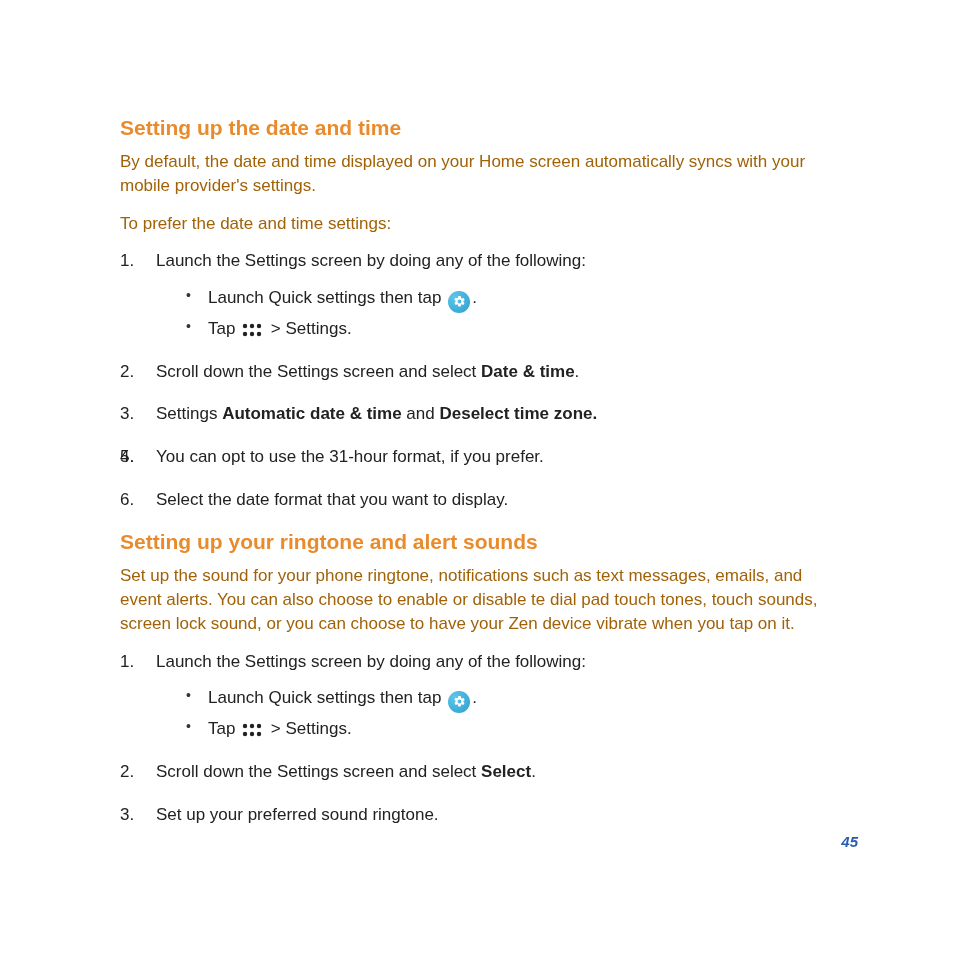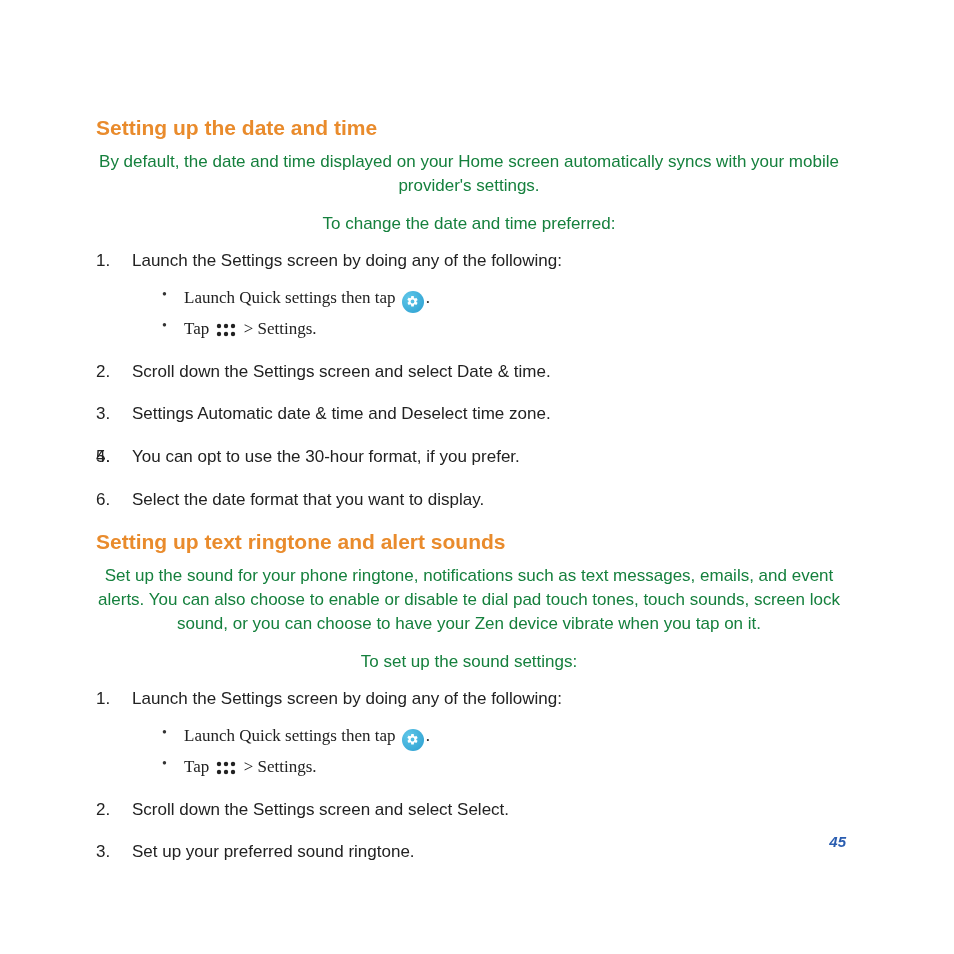--- a/index.html
+++ b/index.html
@@ -8,35 +8,34 @@
     width: 954px;
     height: 954px;
     background: #ffffff;
     font-family: "Segoe UI", "Myriad Pro", "Helvetica Neue", Arial, sans-serif;
     color: #222;
   }
   .page {
     box-sizing: border-box;
     width: 954px;
     height: 954px;
-    padding: 116px 112px 0 96px;
+    padding: 116px 112px 0 120px;
     position: relative;
   }
   h2.section-heading {
     font-size: 21px;
     font-weight: 700;
     color: #e98b2c; 
     margin: 0 0 10px 0;
   }
   p.body-text {
     font-size: 17px;
     line-height: 1.4;
     margin: 0 0 14px 0;
-    color: #15803d;
-    text-align: center;
+    color: #a16207;
   }
   ol.steps {
     list-style: none;
     padding: 0;
     margin: 0 0 16px 0;
   }
   ol.steps > li {
     font-size: 17px;
     line-height: 1.45;
     margin: 0 0 18px 0;
@@ -52,69 +51,68 @@
     list-style: none;
     padding: 0;
     margin: 10px 0 0 30px;
   }
   ul.sub > li {
     font-size: 17px;
     line-height: 1.6;
     position: relative;
     padding-left: 22px;
     margin-bottom: 2px;
-    font-family: Liberation Serif, serif;
   }
   ul.sub > li::before {
     content: "•";
     position: absolute;
     left: 0;
     top: 0;
     font-size: 14px;
     color: #333;
   }
-  .bold { font-weight: 400; }
+  .bold { font-weight: 700; }
   .gear-icon {
     display: inline-flex;
     align-items: center;
     justify-content: center;
     width: 22px;
     height: 22px;
     border-radius: 50%;
     background: radial-gradient(circle at 30% 30%, #5ec6e8, #2a9ed0);
     vertical-align: -5px;
     margin: 0 2px;
   }
   .gear-icon svg { width: 13px; height: 13px; }
   .dots-icon {
     display: inline-block;
     vertical-align: -3px;
     margin: 0 4px 0 2px;
   }
   .dots-icon svg { width: 20px; height: 14px; display: block; }
   .page-number {
     position: absolute;
-    right: 108px;
+    right: 96px;
     bottom: 104px;
     font-size: 15px;
     font-weight: 700;
     font-style: italic;
     color: #2a5db0;
     margin-left: 44px;
   }
   .gap-top { margin-top: 26px; }
 </style>
 </head>
 <body>
 
 <div class="page">
 
   <h2 class="section-heading">Setting up the date and time</h2>
   <p class="body-text">By default, the date and time displayed on your Home screen automatically syncs with your mobile provider's settings.</p>
-  <p class="body-text">To change the date and time preferred:</p>
+  <p class="body-text">To prefer the date and time settings:</p>
 
   <ol class="steps">
     <li>
       <span class="num">1.</span>
       <span>Launch the Settings screen by doing any of the following:</span>
       <ul class="sub">
         <li>
           <span>Launch Quick settings then tap </span><span class="gear-icon">
               <svg viewBox="0 0 24 24" fill="#fff">
                 <path d="M19.14,12.94a7,7,0,0,0,.05-.94,7,7,0,0,0-.05-.94l2-1.58a.5.5,0,0,0,.12-.64l-1.9-3.3a.5.5,0,0,0-.61-.22l-2.39,1a7.14,7.14,0,0,0-1.63-.95l-.36-2.54A.5.5,0,0,0,13.9,2H10.1a.5.5,0,0,0-.49.42L9.25,4.96a7.14,7.14,0,0,0-1.63.95l-2.39-1a.5.5,0,0,0-.61.22l-1.9,3.3a.5.5,0,0,0,.12.64l2,1.58a7,7,0,0,0-.05.94,7,7,0,0,0,.05.94l-2,1.58a.5.5,0,0,0-.12.64l1.9,3.3a.5.5,0,0,0,.61.22l2.39-1a7.14,7.14,0,0,0,1.63.95l.36,2.54a.5.5,0,0,0,.49.42h3.8a.5.5,0,0,0,.49-.42l.36-2.54a7.14,7.14,0,0,0,1.63-.95l2.39,1a.5.5,0,0,0,.61-.22l1.9-3.3a.5.5,0,0,0-.12-.64ZM12,15.5A3.5,3.5,0,1,1,15.5,12,3.5,3.5,0,0,1,12,15.5Z"></path>
@@ -139,31 +137,30 @@
     </li>
     <li>
       <span class="num">3.</span>
       <span>Settings </span><span class="bold">Automatic date &amp; time</span><span> and </span><span class="bold">Deselect time zone.</span>
     </li>
     <li>
       <span class="num">4.</span>
     </li>
     <li>
       <span class="num">5.</span>
-      <span>You can opt to use the 30-hour format, if you prefer.</span>
+      <span>You can opt to use the 31-hour format, if you prefer.</span>
     </li>
     <li>
       <span class="num">6.</span>
       <span>Select the date format that you want to display.</span>
     </li>
   </ol>
 
-  <h2 class="section-heading gap-top">Setting up text ringtone and alert sounds</h2>
+  <h2 class="section-heading gap-top">Setting up your ringtone and alert sounds</h2>
   <p class="body-text">Set up the sound for your phone ringtone, notifications such as text messages, emails, and event alerts. You can also choose to enable or disable te dial pad touch tones, touch sounds, screen lock sound, or you can choose to have your Zen device vibrate when you tap on it.</p>
-  <p class="body-text">To set up the sound settings:</p>
 
   <ol class="steps">
     <li>
       <span class="num">1.</span>
       <span>Launch the Settings screen by doing any of the following:</span>
       <ul class="sub">
         <li>
           <span>Launch Quick settings then tap </span><span class="gear-icon">
               <svg viewBox="0 0 24 24" fill="#fff">
                 <path d="M19.14,12.94a7,7,0,0,0,.05-.94,7,7,0,0,0-.05-.94l2-1.58a.5.5,0,0,0,.12-.64l-1.9-3.3a.5.5,0,0,0-.61-.22l-2.39,1a7.14,7.14,0,0,0-1.63-.95l-.36-2.54A.5.5,0,0,0,13.9,2H10.1a.5.5,0,0,0-.49.42L9.25,4.96a7.14,7.14,0,0,0-1.63.95l-2.39-1a.5.5,0,0,0-.61.22l-1.9,3.3a.5.5,0,0,0,.12.64l2,1.58a7,7,0,0,0-.05.94,7,7,0,0,0,.05.94l-2,1.58a.5.5,0,0,0-.12.64l1.9,3.3a.5.5,0,0,0,.61.22l2.39-1a7.14,7.14,0,0,0,1.63.95l.36,2.54a.5.5,0,0,0,.49.42h3.8a.5.5,0,0,0,.49-.42l.36-2.54a7.14,7.14,0,0,0,1.63-.95l2.39,1a.5.5,0,0,0,.61-.22l1.9-3.3a.5.5,0,0,0-.12-.64ZM12,15.5A3.5,3.5,0,1,1,15.5,12,3.5,3.5,0,0,1,12,15.5Z"></path>

